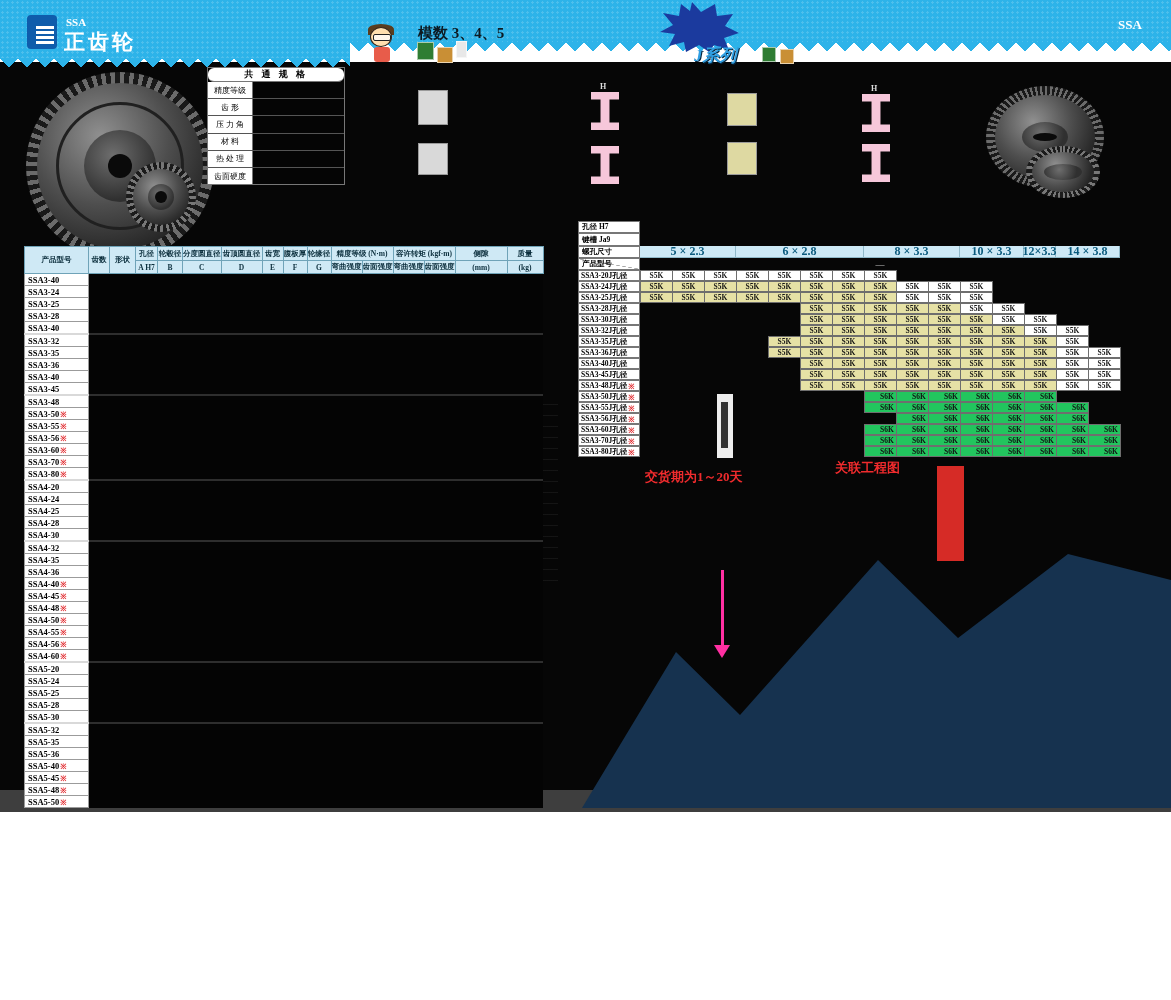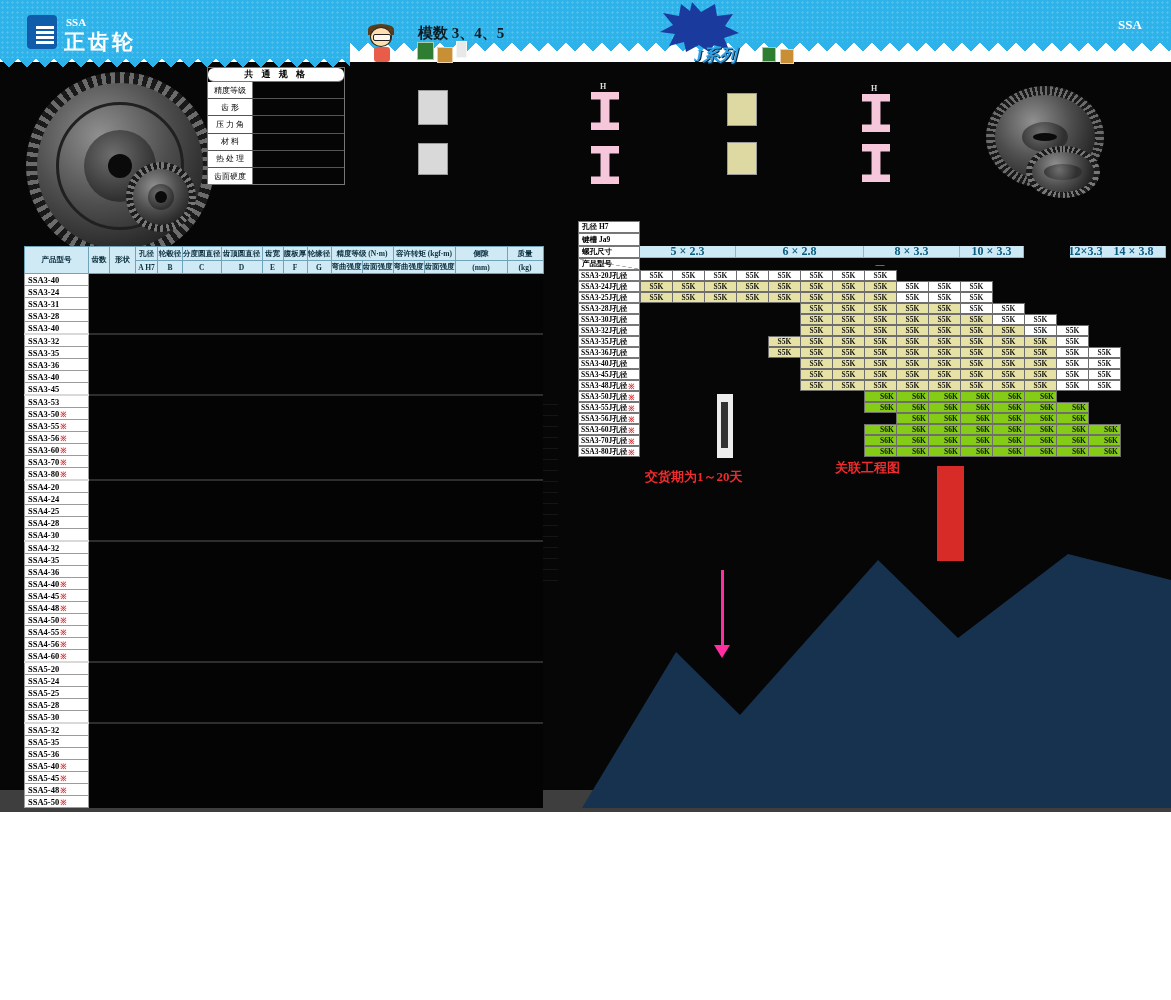--- a/index.html
+++ b/index.html
@@ -89,21 +89,21 @@
     display:flex;align-items:center;justify-content:center;font-size:9px;font-weight:bold;color:#0a5a7d;}
   .j-screw-cell{height:100%;background:#cde9f6;border:1px solid #8fb9c9;border-left:none;border-top:none;box-sizing:border-box;
     display:flex;align-items:center;justify-content:center;font-size:12px;font-weight:bold;color:#0a5a7d;white-space:nowrap;}
   .j-dash{position:absolute;left:62px;top:0;width:480px;height:100%;color:#ddd;display:flex;align-items:center;justify-content:center;font-size:9px;}
   #j-rows{position:absolute;left:0;top:49px;}
   .j-row{position:relative;height:11px;width:542px;}
   .j-row-label{position:absolute;left:0;top:0;width:62px;height:11px;background:#fff;border:1px solid #777;box-sizing:border-box;
     font-size:7.5px;font-weight:bold;display:flex;align-items:center;padding-left:2px;white-space:nowrap;}
   .j-cell{position:absolute;top:0;width:33px;height:11px;border:1px solid #6e6e6e;box-sizing:border-box;
     display:flex;align-items:center;justify-content:center;font-size:7.5px;font-weight:bold;color:#111;}
-  .bg-w{background:#ffffff;} .bg-k{background:#e6e1a5;} .bg-p{background:#84cc16;padding-left:13px;}
+  .bg-w{background:#ffffff;} .bg-k{background:#e6e1a5;} .bg-p{background:#22c55e;padding-left:13px;}
   .star{color:#e0262a;font-weight:bold;margin-left:1px;font-size:7.5px;}
   
   #main-table{position:absolute;left:24px;top:246px;border-collapse:collapse;table-layout:fixed;z-index:3;}
   #main-table th{background:#cfe9f5;border:1px solid #6fa3b8;font-size:7.5px;font-weight:bold;color:#0b2e3c;
     padding:0;white-space:nowrap;overflow:hidden;}
   #main-table tr.h1 th{height:13px;} #main-table tr.h2 th{height:12px;}
   #main-table td{height:11px;padding:0;}
   td.prod-name{background:#fff;border:1px solid #9b9b9b;font-size:8.5px;font-weight:bold;padding-left:3px !important;white-space:nowrap;}
   td.black-fill{background:#040404;border:none;}
   tr.group-end td.prod-name{border-bottom:2px solid #d9d9d9;}
@@ -231,21 +231,21 @@
     <div class="j-hrow" style="top:12px;height:13px">
       <div class="j-label">键槽 Ja9</div>
     </div>
     <div class="j-hrow" style="top:25px;height:12px">
       <div class="j-label">螺孔尺寸</div>
       <div id="j-screws" class="j-cells">
           <div class="j-screw-cell" style="width: 96px;">5 × 2.3</div>
           <div class="j-screw-cell" style="width: 128px;">6 × 2.8</div>
           <div class="j-screw-cell" style="width: 96px;">8 × 3.3</div>
           <div class="j-screw-cell" style="width: 64px;">10 × 3.3</div>
-          <div class="j-screw-cell" style="width: 32px; margin-left: 46px;">12×3.3</div>
+          <div class="j-screw-cell" style="width: 32px;">12×3.3</div>
           <div class="j-screw-cell" style="width: 64px;">14 × 3.8</div>
         </div>
     </div>
     <div class="j-hrow" style="top:37px;height:12px">
       <div class="j-label diag">产品型号</div>
       <div class="j-dash">—</div>
     </div>
     <div id="j-rows">
         <div class="j-row">
           <div class="j-row-label">SSA3-20J孔径</div>
@@ -504,21 +504,21 @@
     <tbody id="main-body">
         <tr>
           <td class="prod-name">SSA3-40</td>
           <td class="black-fill" colspan="15"></td>
         </tr>
         <tr>
           <td class="prod-name">SSA3-24</td>
           <td class="black-fill" colspan="15"></td>
         </tr>
         <tr>
-          <td class="prod-name">SSA3-31</td>
+          <td class="prod-name">SSA3-25</td>
           <td class="black-fill" colspan="15"></td>
         </tr>
         <tr>
           <td class="prod-name">SSA3-28</td>
           <td class="black-fill" colspan="15"></td>
         </tr>
         <tr class="group-end">
           <td class="prod-name">SSA3-40</td>
           <td class="black-fill" colspan="15"></td>
         </tr>
@@ -536,21 +536,21 @@
         </tr>
         <tr>
           <td class="prod-name">SSA3-40</td>
           <td class="black-fill" colspan="15"></td>
         </tr>
         <tr class="group-end">
           <td class="prod-name">SSA3-45</td>
           <td class="black-fill" colspan="15"></td>
         </tr>
         <tr>
-          <td class="prod-name">SSA3-53</td>
+          <td class="prod-name">SSA3-48</td>
           <td class="black-fill" colspan="15"></td>
         </tr>
         <tr>
           <td class="prod-name">SSA3-50<span class="star">※</span></td>
           <td class="black-fill" colspan="15"></td>
         </tr>
         <tr>
           <td class="prod-name">SSA3-55<span class="star">※</span></td>
           <td class="black-fill" colspan="15"></td>
         </tr>

